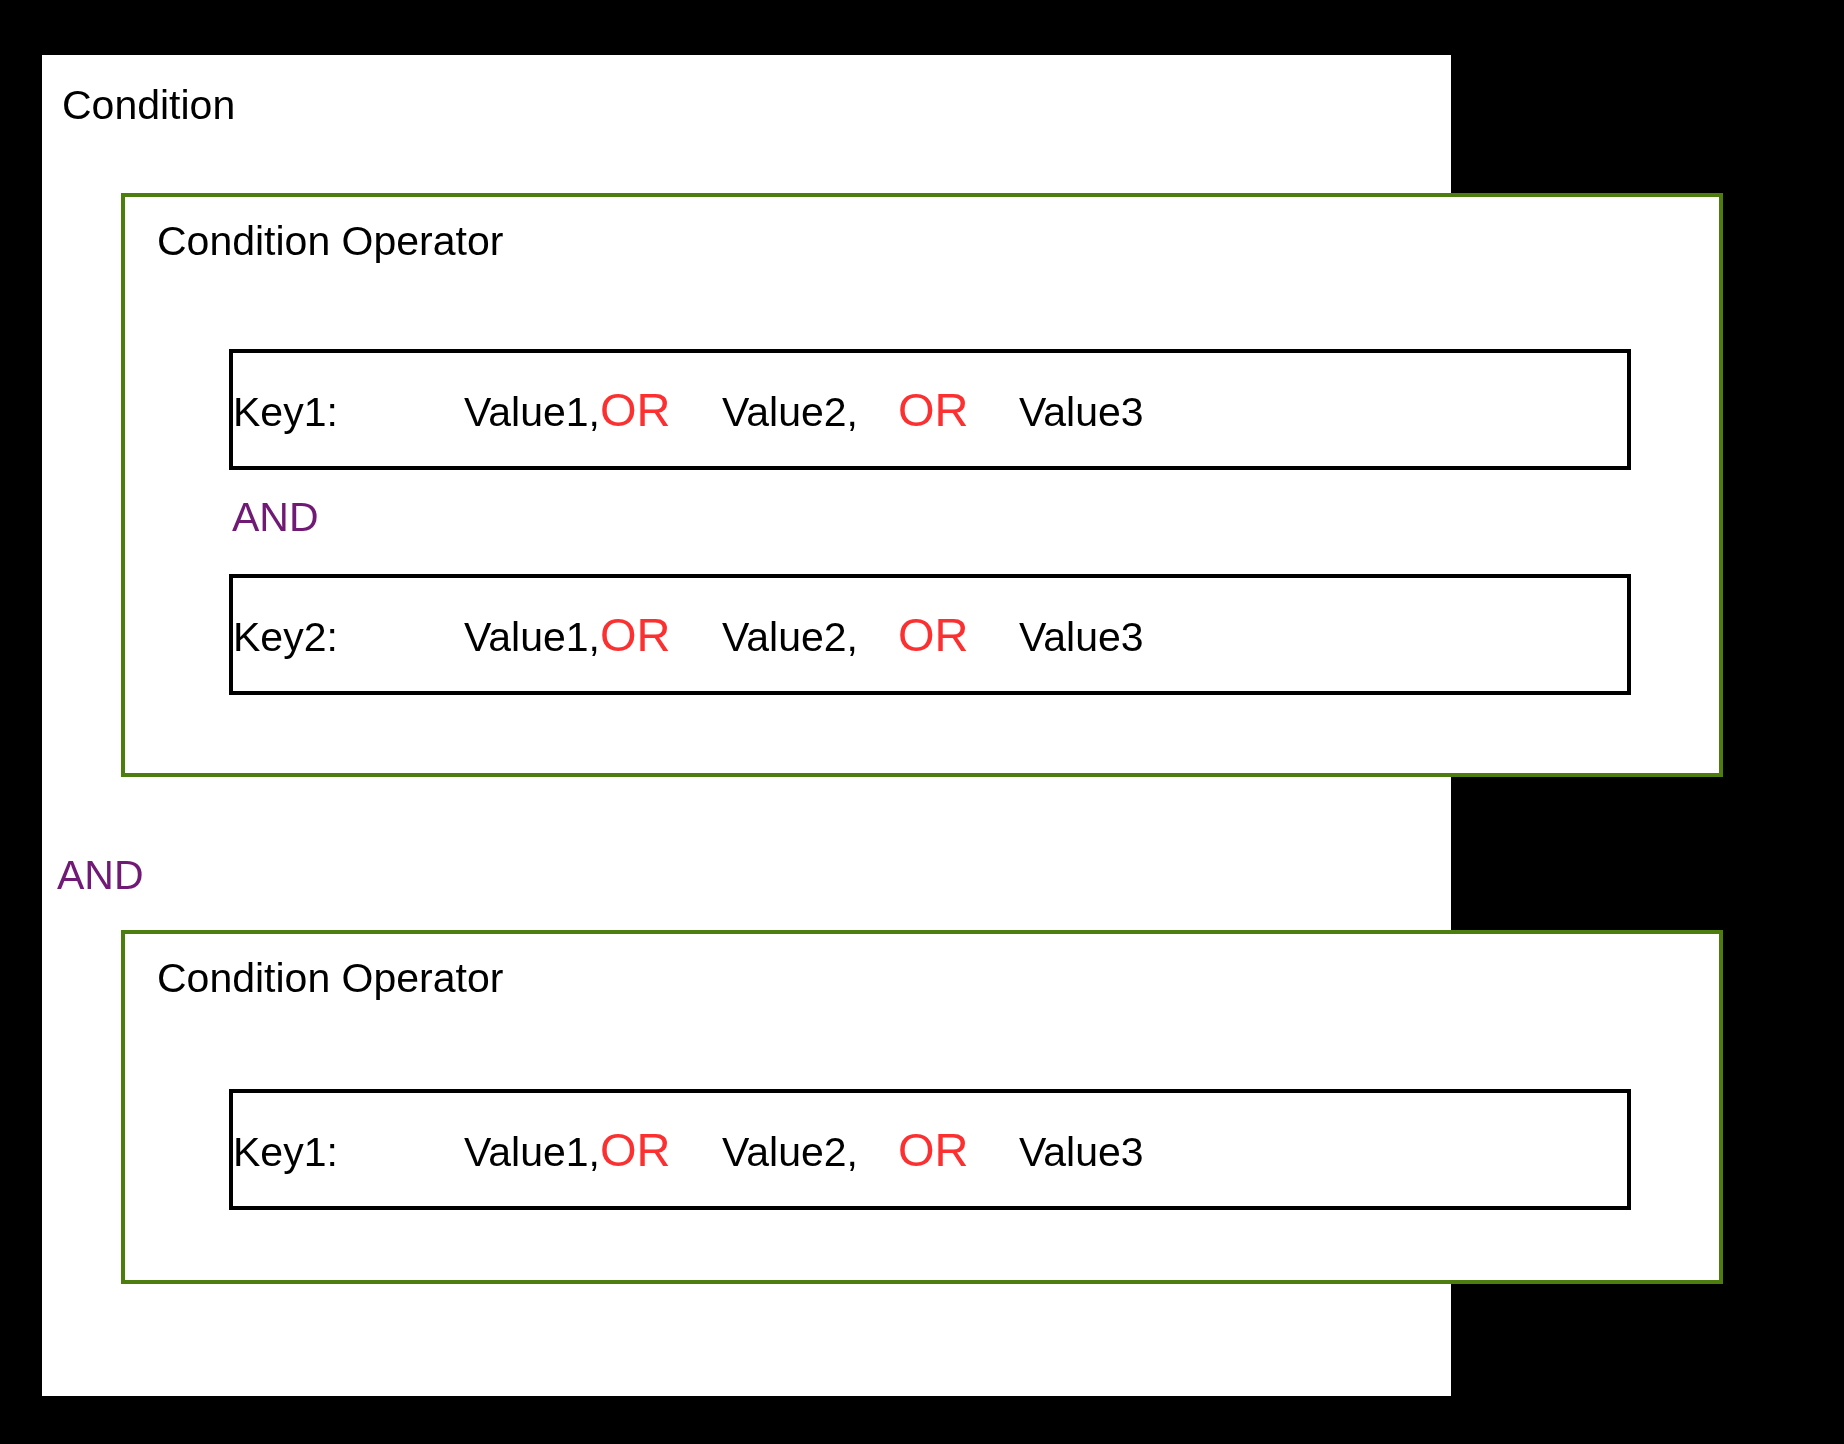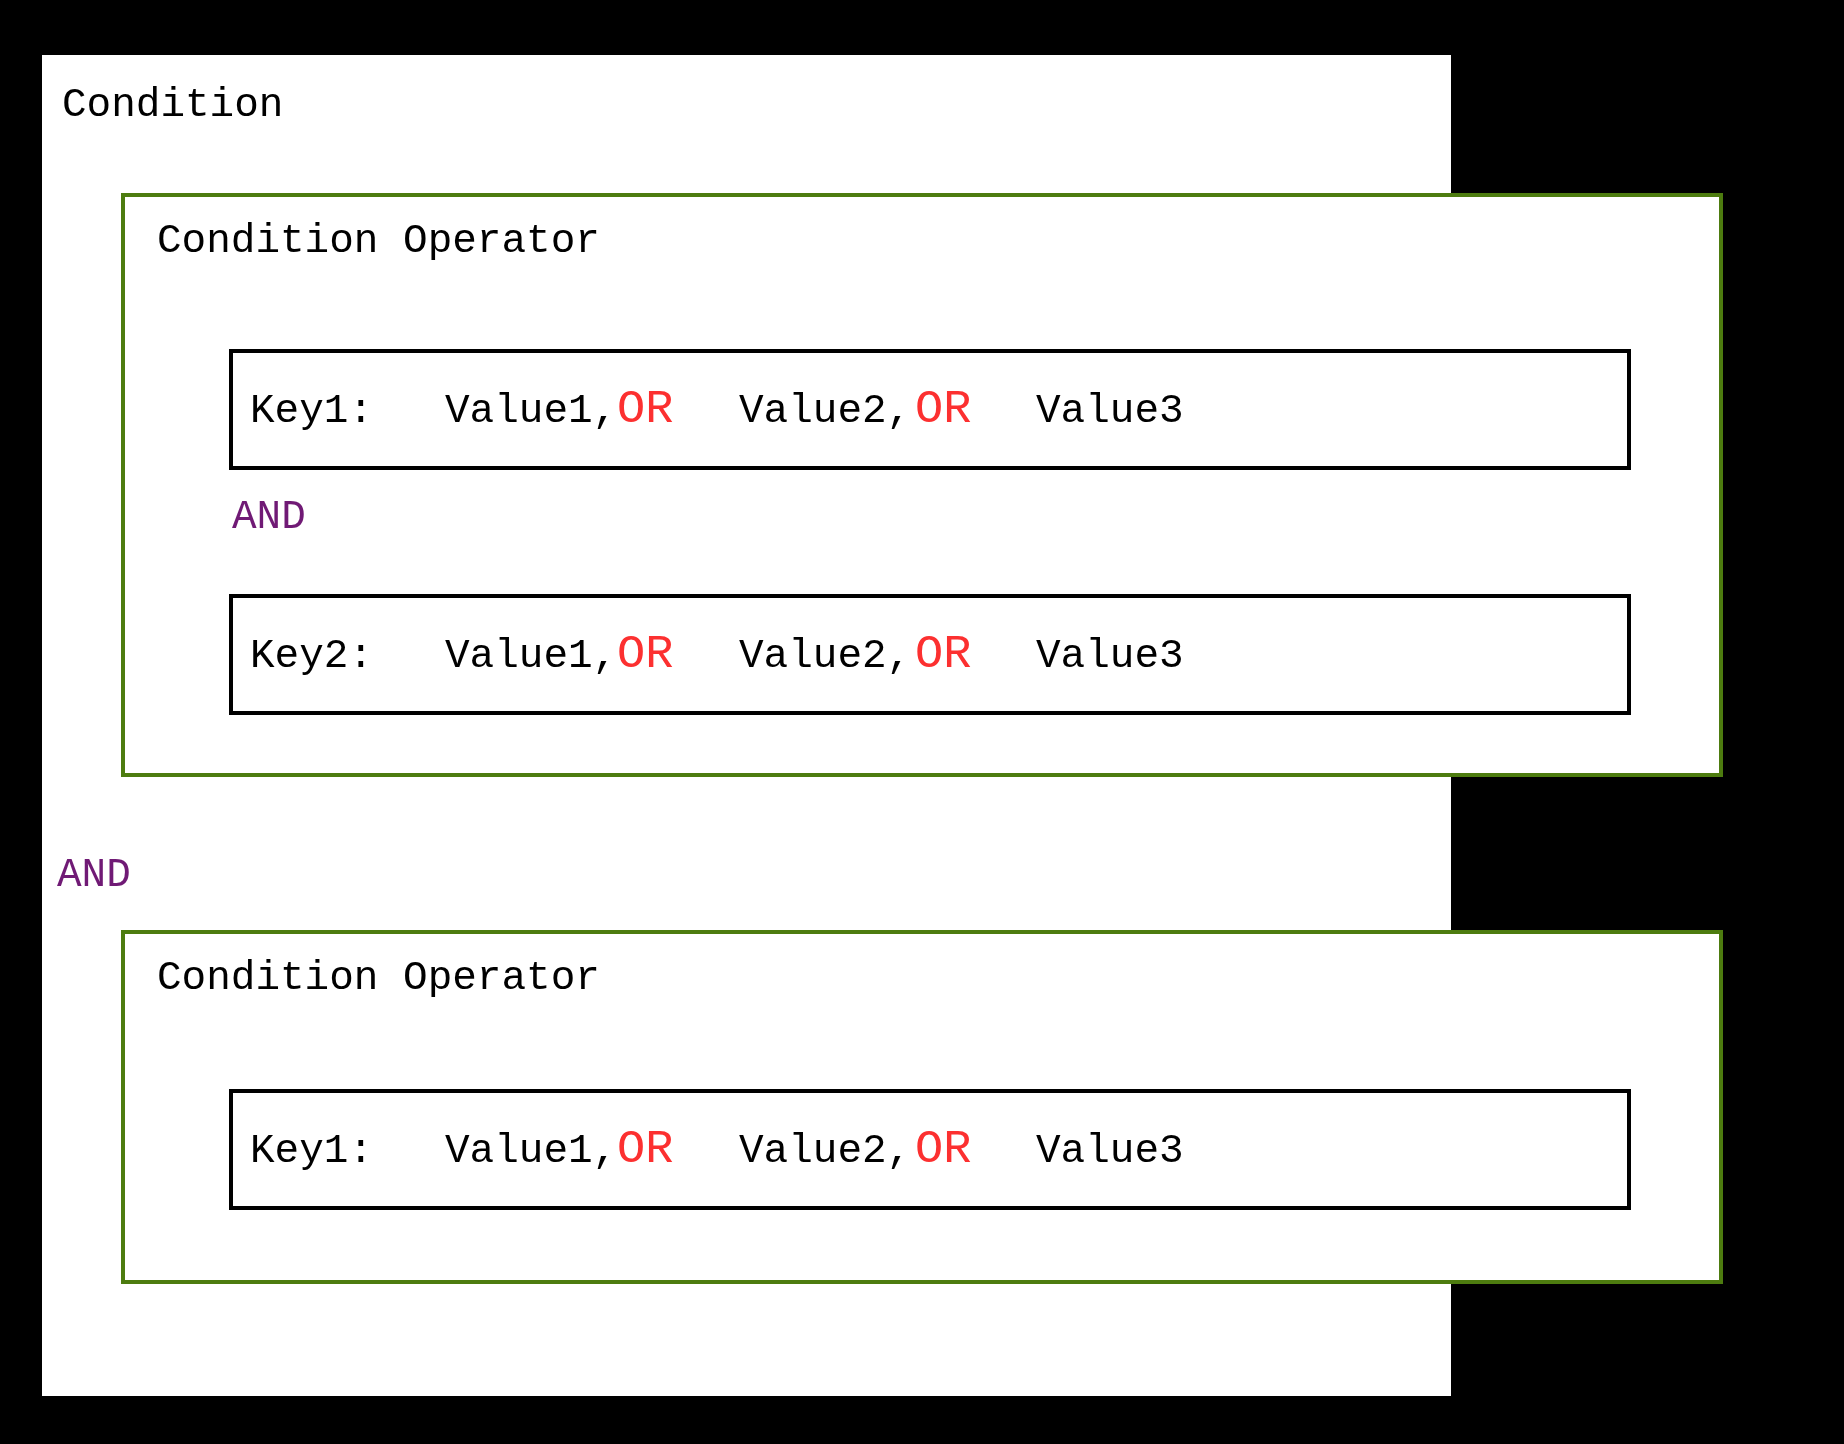--- a/index.html
+++ b/index.html
@@ -24,21 +24,20 @@
 
   
   .condition-panel {
     position: absolute;
     left: 42px;
     top: 55px;
     width: 1409px;
     height: 1341px;
     background: #ffffff;
     box-sizing: border-box;
-    font-family: Liberation Mono, monospace;
   }
 
   .panel-title {
     position: absolute;
     left: 20px;
     top: 30px;
     font-size: 41px;
     line-height: 1;
     color: #000000;
     white-space: nowrap;
@@ -78,28 +77,27 @@
     left: 104px;
     width: 1402px;
     height: 121px;
     border: 4px solid #000000;
     background: #ffffff;
     box-sizing: border-box;
     display: flex;
     align-items: center;
   }
   .kv-box.row-a { top: 152px; }
-  .kv-box.row-b { top: 377px; margin-top: 20px; }
+  .kv-box.row-b { top: 377px; }
   .kv-box.row-c { top: 155px; }
 
   .kv-inner {
     display: flex;
     align-items: baseline;
     white-space: nowrap;
-    padding-left: 17px;
   }
 
   .kv-key {
     font-size: 41px;
     color: #000000;
     width: 195px;
     flex: 0 0 195px;
   }
   .kv-value {
     font-size: 41px;

